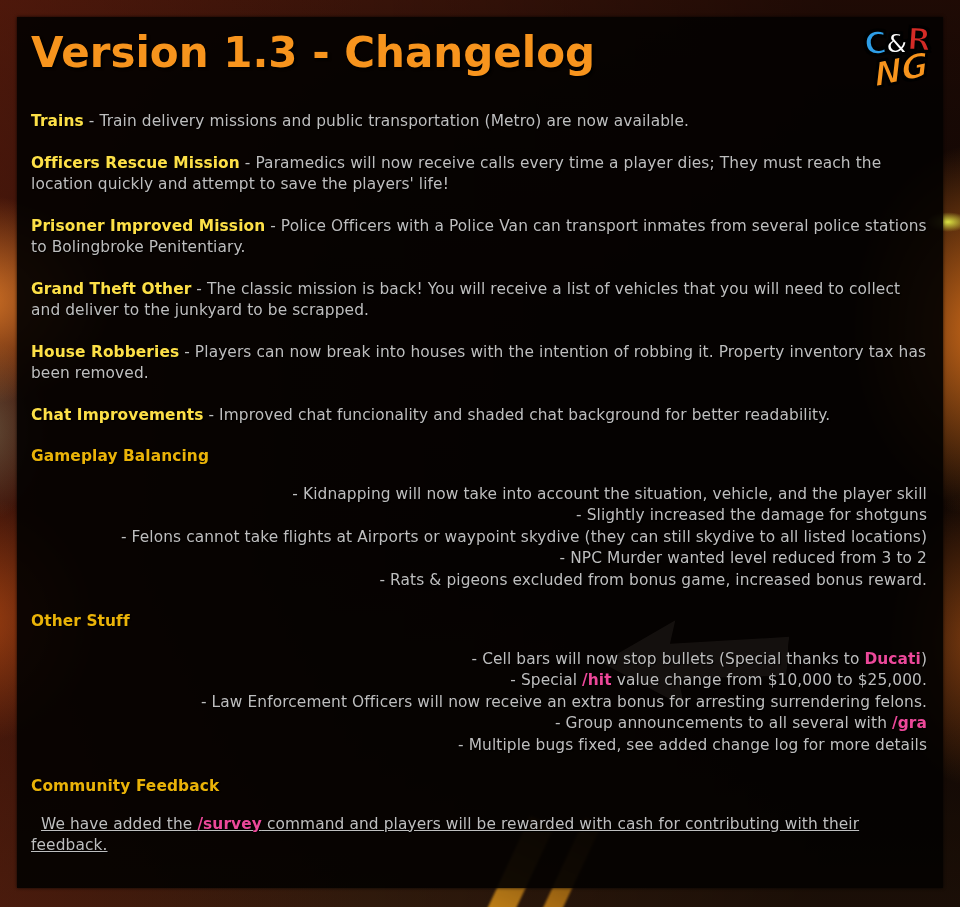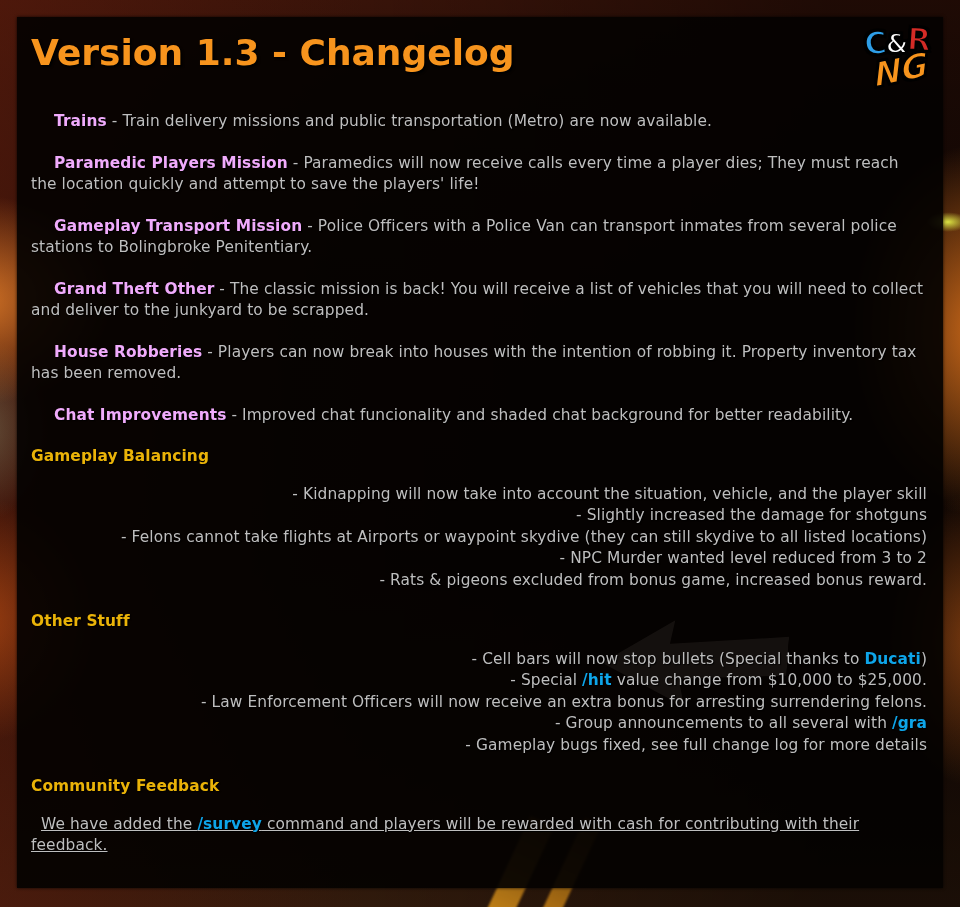--- a/index.html
+++ b/index.html
@@ -27,32 +27,32 @@
   }
   .faint-arrow{
     position:absolute;left:585px;top:600px;width:185px;height:95px;opacity:0.08;
     background:#cfc4ae;
     clip-path:polygon(0 55%, 38% 5%, 36% 30%, 100% 14%, 100% 55%, 42% 66%, 46% 95%);
     transform:rotate(4deg);
   }
   .content{position:absolute;left:14px;top:8px;right:16px;bottom:0;}
   .page-title{
     margin:0 0 30px 0;
-    font-size:36px;font-weight:bold;line-height:56px;
+    font-size:42px;font-weight:bold;line-height:56px;
     color:#F7941D;letter-spacing:0px;
     text-shadow:2px 2px 2px #000;
   }
   .body-text{font-size:15.4px;line-height:21.5px;letter-spacing:0.1px;color:#BEBEBE;
     text-shadow:1px 1px 1px rgba(0,0,0,0.9);}
   p.entry{margin:0 0 20px 0;}
-  .lbl{color:#f0abfc;font-weight:bold;margin-left:23px;}
+  .lbl{color:#fde047;font-weight:bold;}
   .sec-header{margin:20px 0 16px 0;color:#eab308;font-weight:bold;}
   .bullets{margin:0;padding-left:11px;}
   .bullet{margin:0;text-align:right;}
-  .hl{color:#0ea5e9;font-weight:bold;font-style:normal;}
+  .hl{color:#ec4899;font-weight:bold;font-style:normal;}
   p.community{margin:0;text-indent:10px;text-decoration:underline;}
   
   .logo{position:absolute;top:26px;right:18px;width:78px;text-align:left;z-index:3;}
   .logo-row{font-size:31px;font-weight:bold;line-height:30px;letter-spacing:-1px;white-space:nowrap;}
   .logo-row span{display:inline-block;-webkit-text-stroke:2px #000;
     text-shadow:-2px -2px 0 #000,2px -2px 0 #000,-2px 2px 0 #000,2px 2px 0 #000;}
   .logo-c{color:#2E9EE7;transform:rotate(-4deg) translateY(2px);}
   .logo-amp{color:#FFFFFF;font-size:26px;transform:translateY(1px);}
   .logo-r{color:#D42B26;transform:rotate(4deg) translateY(-2px);}
   .logo-ng{
@@ -70,23 +70,23 @@
 
 <div class="panel">
   <div class="faint-arrow"></div>
 
   <div class="content body-text">
 
     <h1 class="page-title">Version 1.3 - Changelog</h1>
 
     <p class="entry"><b class="lbl">Trains</b><span> - Train delivery missions and public transportation (Metro) are now available.</span></p>
 
-    <p class="entry"><b class="lbl">Paramedic Players Mission</b><span> - Paramedics will now receive calls every time a player dies; They must reach the location quickly and attempt to save the players' life!</span></p>
+    <p class="entry"><b class="lbl">Officers Rescue Mission</b><span> - Paramedics will now receive calls every time a player dies; They must reach the location quickly and attempt to save the players' life!</span></p>
 
-    <p class="entry"><b class="lbl">Gameplay Transport Mission</b><span> - Police Officers with a Police Van can transport inmates from several police stations to Bolingbroke Penitentiary.</span></p>
+    <p class="entry"><b class="lbl">Prisoner Improved Mission</b><span> - Police Officers with a Police Van can transport inmates from several police stations to Bolingbroke Penitentiary.</span></p>
 
     <p class="entry"><b class="lbl">Grand Theft Other</b><span> - The classic mission is back! You will receive a list of vehicles that you will need to collect and deliver to the junkyard to be scrapped.</span></p>
 
     <p class="entry"><b class="lbl">House Robberies</b><span> - Players can now break into houses with the intention of robbing it. Property inventory tax has been removed.</span></p>
 
     <p class="entry"><b class="lbl">Chat Improvements</b><span> - Improved chat funcionality and shaded chat background for better readability.</span></p>
 
     <div class="sec-header">Gameplay Balancing</div>
 
     <div class="bullets">
@@ -97,21 +97,21 @@
       <div class="bullet">- Rats &amp; pigeons excluded from bonus game, increased bonus reward.</div>
     </div>
 
     <div class="sec-header">Other Stuff</div>
 
     <div class="bullets">
       <div class="bullet"><span>- Cell bars will now stop bullets (Special thanks to </span><b class="hl">Ducati</b><span>)</span></div>
       <div class="bullet"><span>- Special </span><b class="hl">/hit</b><span> value change from $10,000 to $25,000.</span></div>
       <div class="bullet"><span>- Law Enforcement Officers will now receive an extra bonus for arresting surrendering felons.</span><b class="hl"></b><span></span></div>
       <div class="bullet"><span>- Group announcements to all several with </span><b class="hl">/gra</b><span></span></div>
-      <div class="bullet"><span>- Gameplay bugs fixed, see full change log for more details</span><b class="hl"></b><span></span></div>
+      <div class="bullet"><span>- Multiple bugs fixed, see added change log for more details</span><b class="hl"></b><span></span></div>
     </div>
 
     <div class="sec-header">Community Feedback</div>
 
     <p class="community"><span>We have added the </span><b class="hl">/survey</b><span> command and players will be rewarded with cash for contributing with their feedback.</span></p>
 
   </div>
 </div>
 
 <div class="logo">

